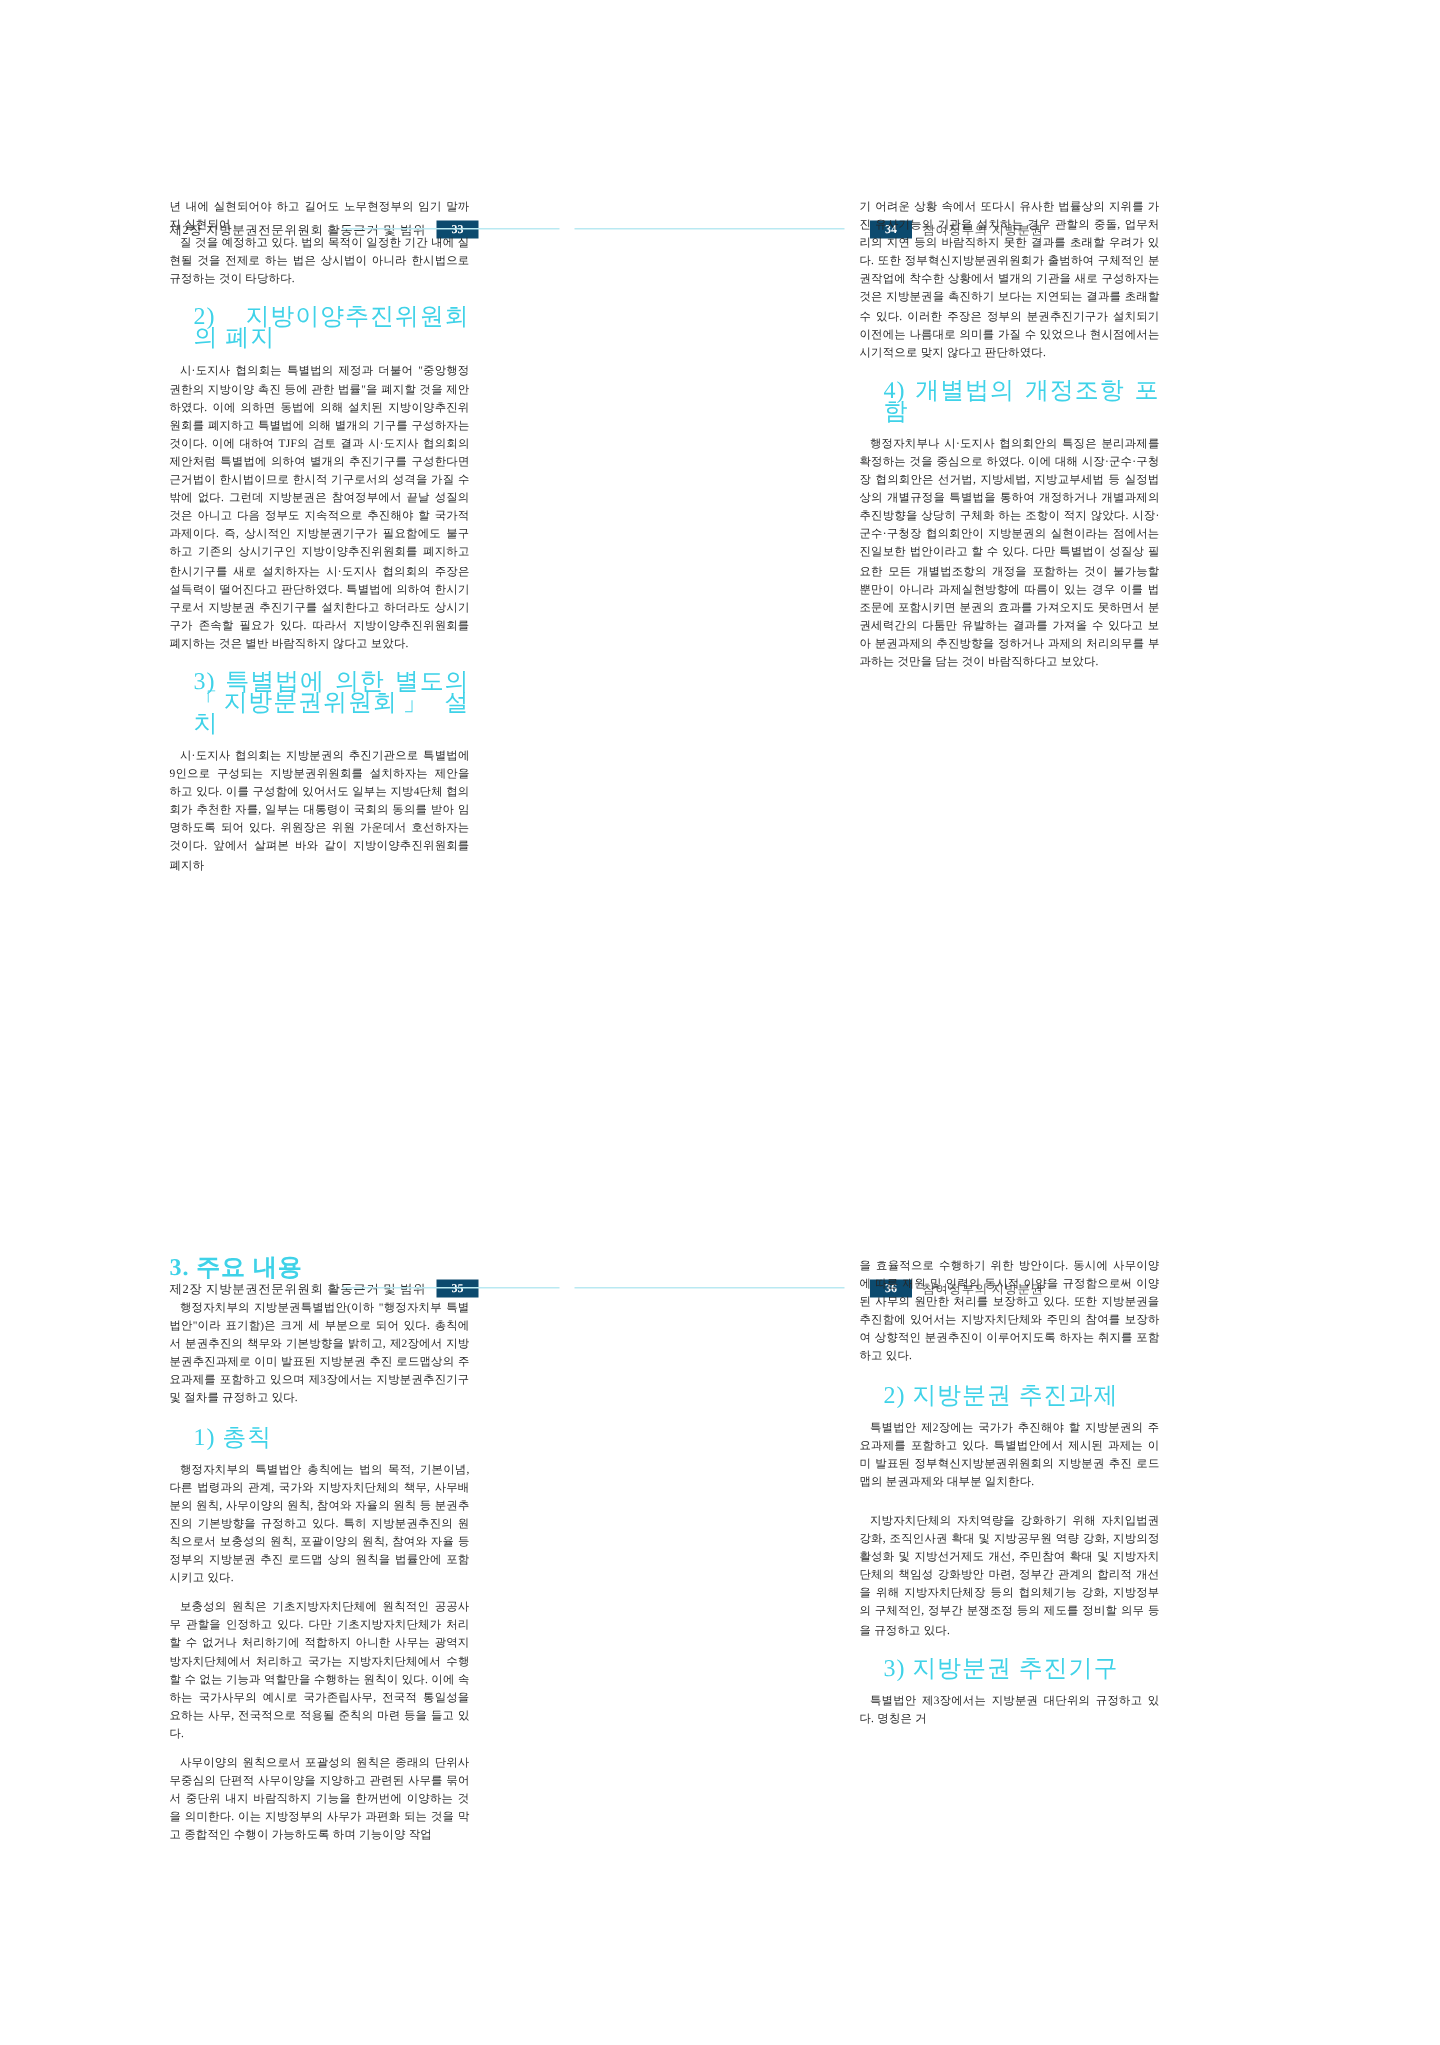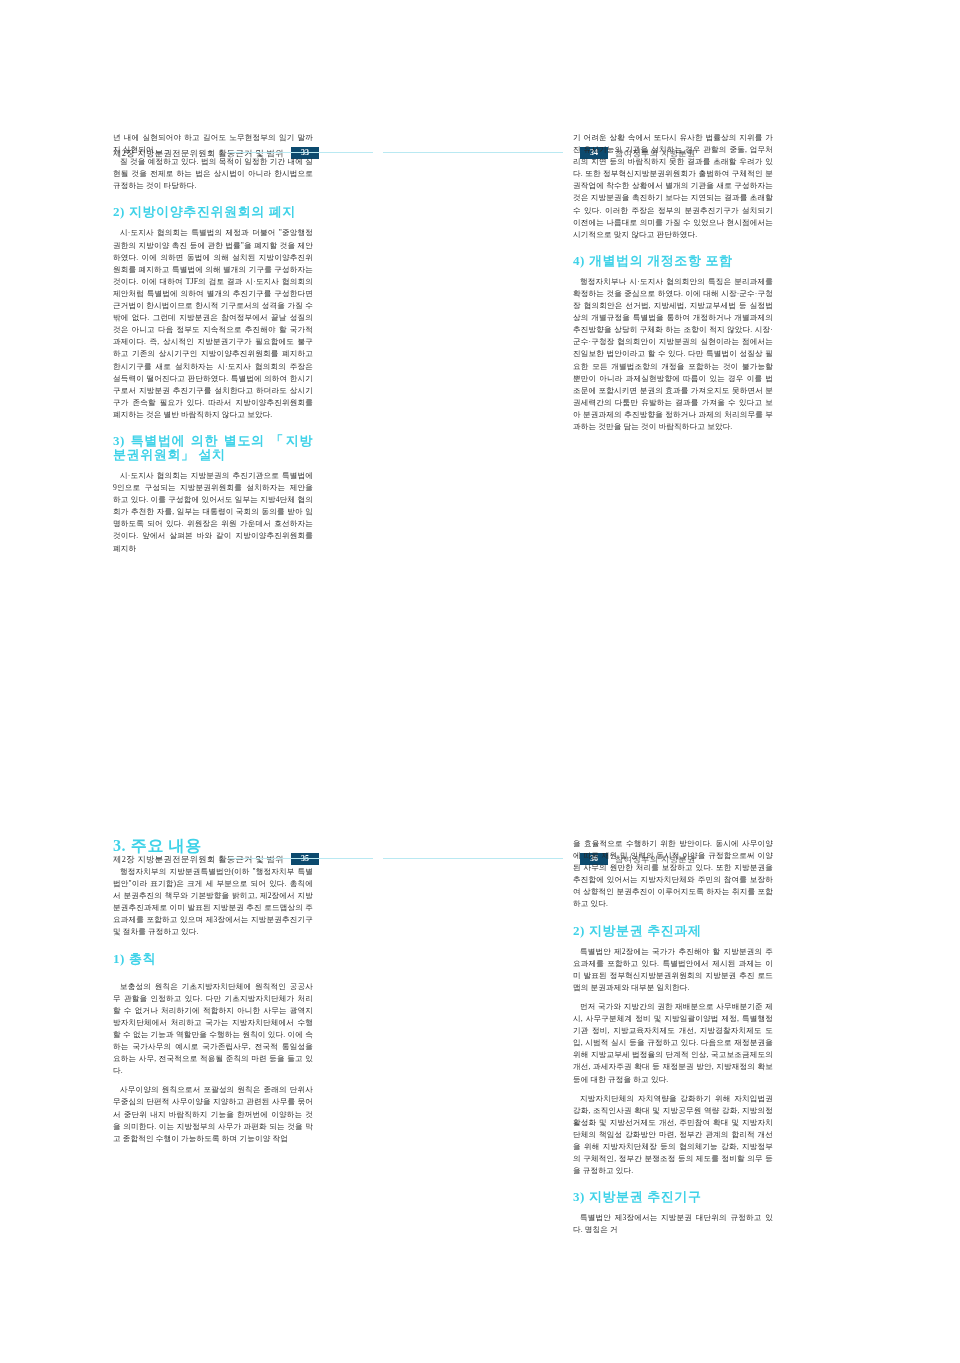--- a/index.html
+++ b/index.html
@@ -57,23 +57,23 @@
     letter-spacing:.15px;
   }
   .col.c1{left:113px;}
   .col.c2{left:573px;}
 
   p{margin:0 0 0 0;text-indent:7px;}
   p.noind{text-indent:0;}
 
   h3.sec{
     color:#3fd2e8;
-    font-size:13px;
-    font-weight:bold;
-    margin:13px 0 8px 0;
+    font-size:16px;
+    font-weight:normal;
+    margin:13px 0 8px 16px;
     letter-spacing:.6px;
     text-indent:0;
     line-height:14px;
   }
   h3.sec:first-child{margin-top:0;}
   h2.main{
     color:#3fd2e8;
     font-size:16px;
     font-weight:bold;
     margin:0 0 12px 0;
@@ -130,30 +130,30 @@
     <div class="rh-right">
       <span class="rh-badge">36</span>
       <span class="rh-text dim">참여정부의 지방분권</span>
     </div>
   </div>
 
   <div class="col c1" style="top:155px;">
     <h2 class="main">3. 주요 내용</h2>
     <p>행정자치부의 지방분권특별법안(이하 "행정자치부 특별법안"이라 표기함)은 크게 세 부분으로 되어 있다. 총칙에서 분권추진의 책무와 기본방향을 밝히고, 제2장에서 지방분권추진과제로 이미 발표된 지방분권 추진 로드맵상의 주요과제를 포함하고 있으며 제3장에서는 지방분권추진기구 및 절차를 규정하고 있다.</p>
     <h3 class="sec">1) 총칙</h3>
+    <p>행정자치부의 특별법안 총칙에는 법의 목적, 기본이념, 다른 법령과의 관계, 국가와 지방자치단체의 책무, 사무배분의 원칙, 사무이양의 원칙, 참여와 자율의 원칙 등 분권추진의 기본방향을 규정하고 있다. 특히 지방분권추진의 원칙으로서 보충성의 원칙, 포괄이양의 원칙, 참여와 자율 등 정부의 지방분권 추진 로드맵 상의 원칙을 법률안에 포함시키고 있다.</p>
     <div class="gap"></div>
     <p>보충성의 원칙은 기초지방자치단체에 원칙적인 공공사무 관할을 인정하고 있다. 다만 기초지방자치단체가 처리할 수 없거나 처리하기에 적합하지 아니한 사무는 광역지방자치단체에서 처리하고 국가는 지방자치단체에서 수행할 수 없는 기능과 역할만을 수행하는 원칙이 있다. 이에 속하는 국가사무의 예시로 국가존립사무, 전국적 통일성을 요하는 사무, 전국적으로 적용될 준칙의 마련 등을 들고 있다.</p>
     <div class="gap"></div>
     <p>사무이양의 원칙으로서 포괄성의 원칙은 종래의 단위사무중심의 단편적 사무이양을 지양하고 관련된 사무를 묶어서 중단위 내지 바람직하지 기능을 한꺼번에 이양하는 것을 의미한다. 이는 지방정부의 사무가 과편화 되는 것을 막고 종합적인 수행이 가능하도록 하며 기능이양 작업</p>
   </div>
 
   <div class="col c2" style="top:155px;">
     <p class="noind">을 효율적으로 수행하기 위한 방안이다. 동시에 사무이양에 따른 재원 및 인력의 동시적 이양을 규정함으로써 이양된 사무의 원만한 처리를 보장하고 있다. 또한 지방분권을 추진함에 있어서는 지방자치단체와 주민의 참여를 보장하여 상향적인 분권추진이 이루어지도록 하자는 취지를 포함하고 있다.</p>
     <h3 class="sec">2) 지방분권 추진과제</h3>
     <p>특별법안 제2장에는 국가가 추진해야 할 지방분권의 주요과제를 포함하고 있다. 특별법안에서 제시된 과제는 이미 발표된 정부혁신지방분권위원회의 지방분권 추진 로드맵의 분권과제와 대부분 일치한다.</p>
     <div class="gap"></div>
-    <p>먼저 국가와 지방간의 권한 재배분으로 사무배분기준 제시, 사무구분체계 정비 및 지방일괄이양법 제정, 특별행정기관 정비, 지방교육자치제도 개선, 지방경찰자치제도 도입, 시범적 실시 등을 규정하고 있다. 다음으로 재정분권을 위해 지방교부세 법정율의 단계적 인상, 국고보조금제도의 개선, 과세자주권 확대 등 재정분권 방안, 지방재정의 확보 등에 대한 규정을 하고 있다.</p>
     <div class="gap"></div>
     <p>지방자치단체의 자치역량을 강화하기 위해 자치입법권강화, 조직인사권 확대 및 지방공무원 역량 강화, 지방의정 활성화 및 지방선거제도 개선, 주민참여 확대 및 지방자치단체의 책임성 강화방안 마련, 정부간 관계의 합리적 개선을 위해 지방자치단체장 등의 협의체기능 강화, 지방정부의 구체적인, 정부간 분쟁조정 등의 제도를 정비할 의무 등을 규정하고 있다.</p>
     <h3 class="sec">3) 지방분권 추진기구</h3>
     <p>특별법안 제3장에서는 지방분권 대단위의 규정하고 있다. 명칭은 거</p>
   </div>
 </div>
 
 </body></html>

